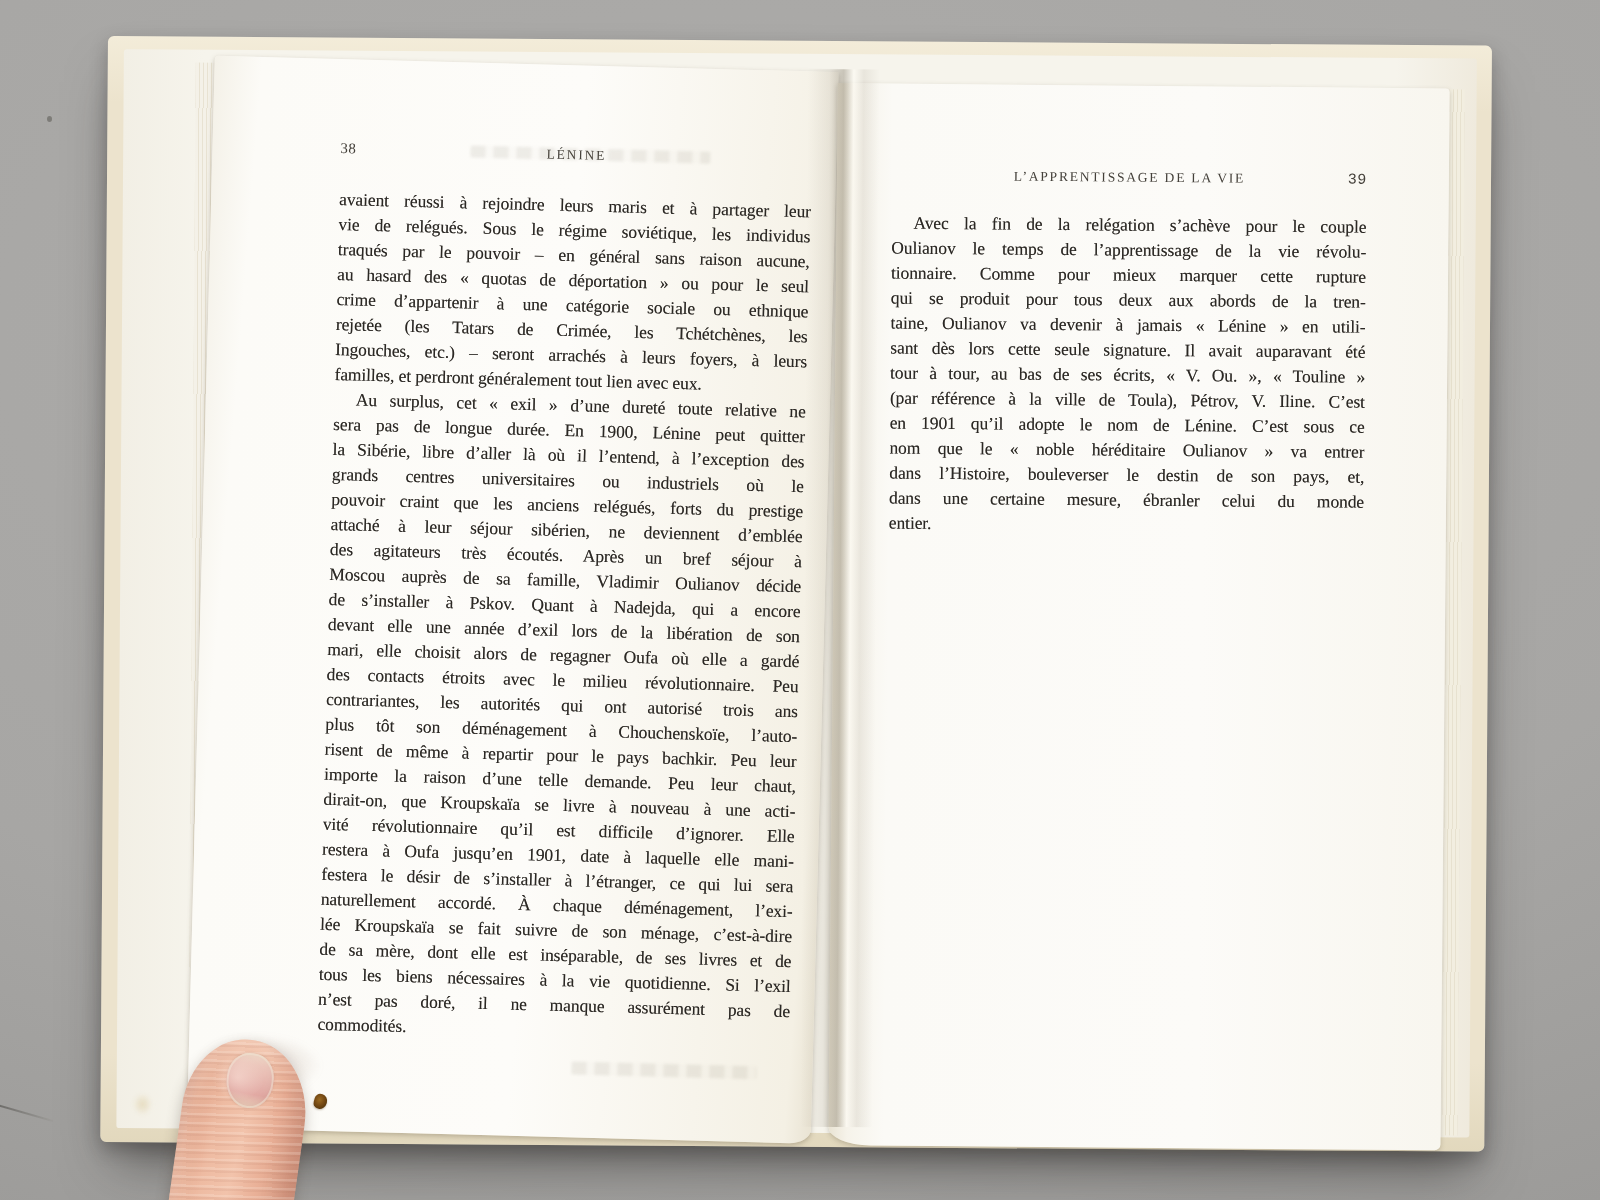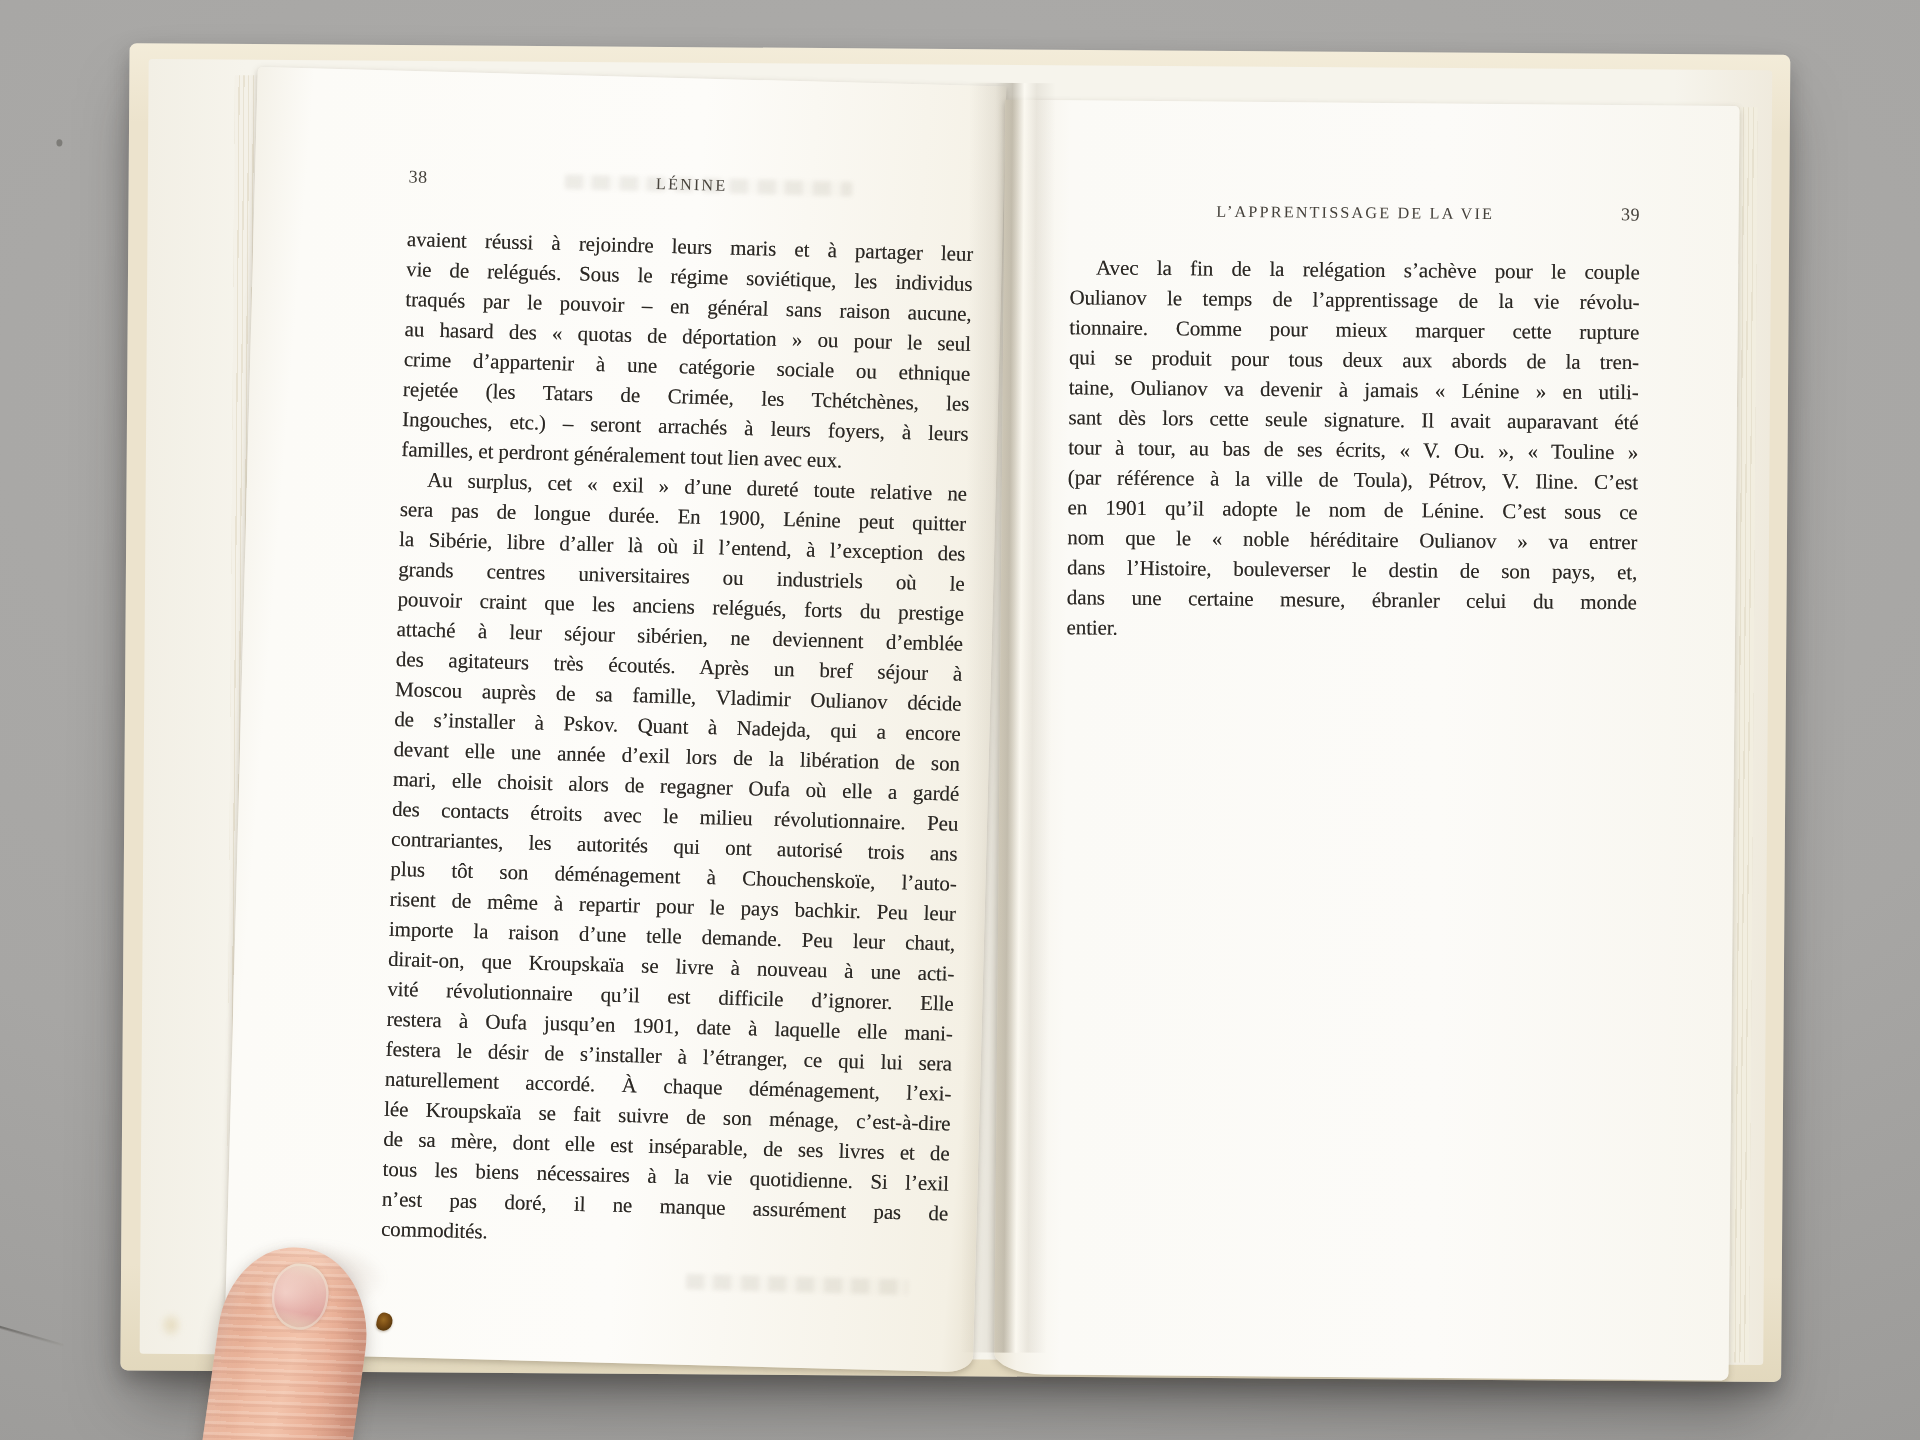--- a/index.html
+++ b/index.html
@@ -60,21 +60,21 @@
 
   
   .page-content{position:absolute;}
   .content-left{left:128px;top:81px;width:472px;}
   .content-right{left:55px;top:84px;width:475px;}
   .pagehead{display:grid;grid-template-columns:1fr auto 1fr;align-items:baseline;height:25px;
     color:var(--header-ink);}
   .running-head{grid-column:2;font-size:13.5px;letter-spacing:1.8px;}
   .pagenum{font-size:15px;letter-spacing:.5px;}
   .num-left{grid-column:1;justify-self:start;}
-  .num-right{grid-column:3;justify-self:end;}
+  .num-right{grid-column:3;justify-self:end;font-family:Liberation Mono, monospace;}
   .head-spacer{display:inline-block;}
 
   .textcol{position:relative;margin-top:22px;font-size:17.5px;letter-spacing:-0.1px;
     line-height:25px;color:var(--ink);text-shadow:0 0 .5px rgba(43,40,36,.55);}
   .content-right .textcol{margin-top:18px;}
   .line{height:25px;overflow:hidden;text-align:justify;text-align-last:justify;}
   .line.end{text-align-last:left;}
   .line.indent{text-indent:22px;}
 
   .ghost{position:absolute;pointer-events:none;filter:blur(1.6px);opacity:.5;border-radius:2px;

